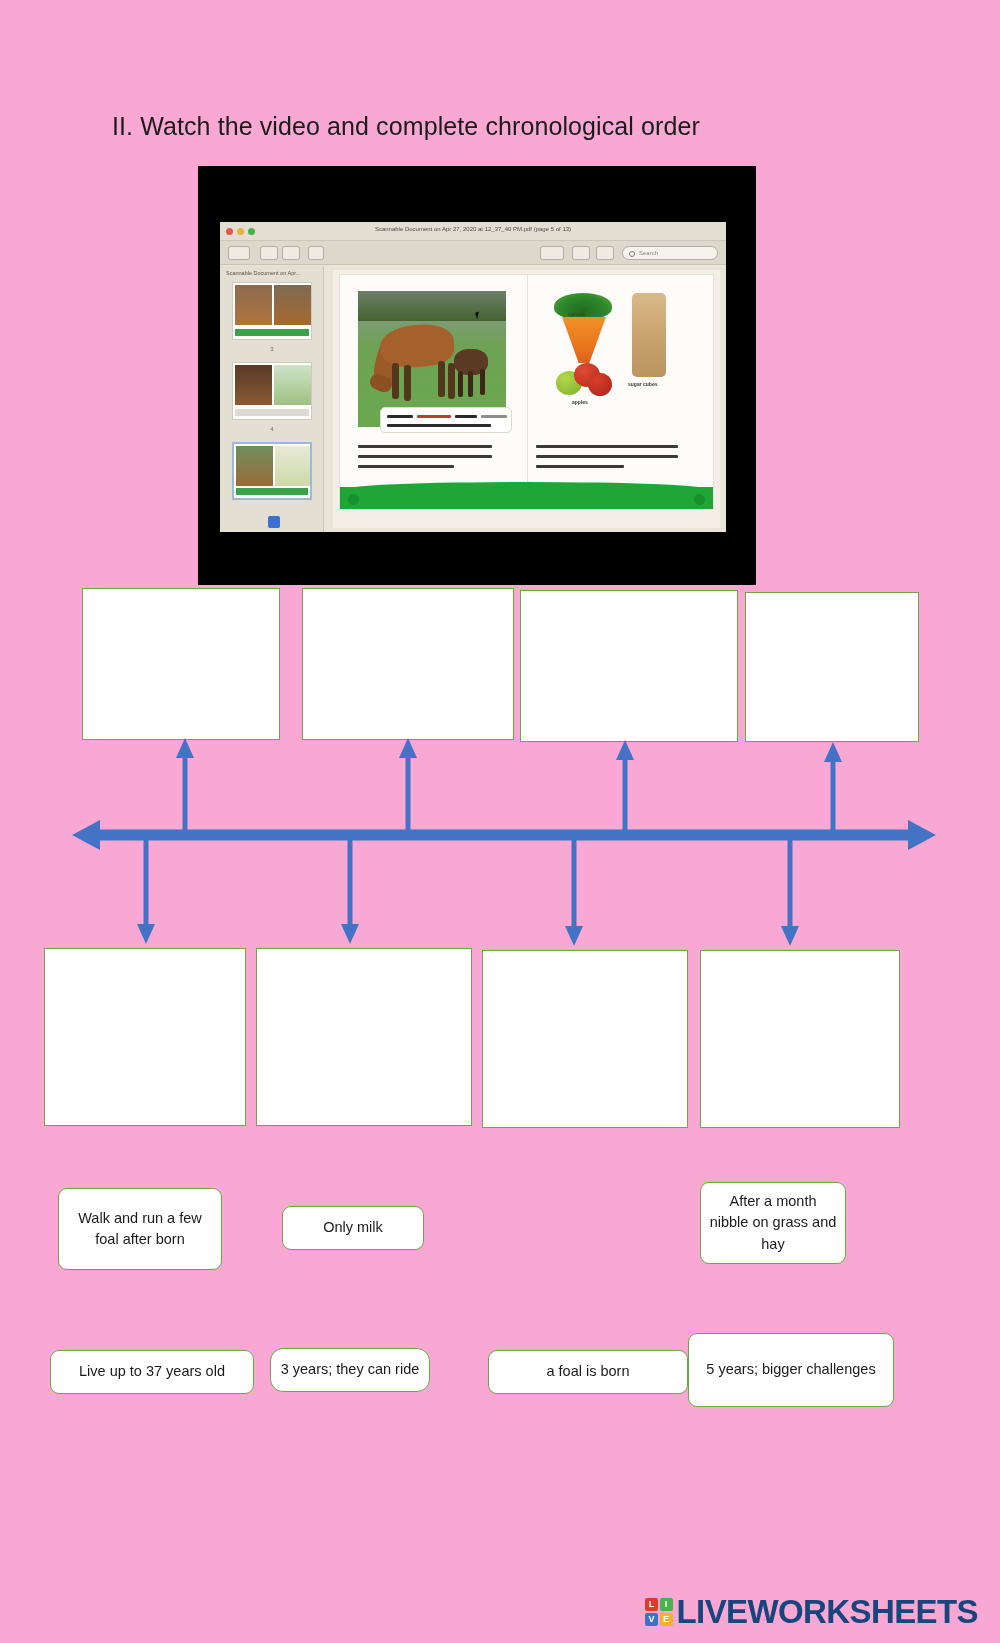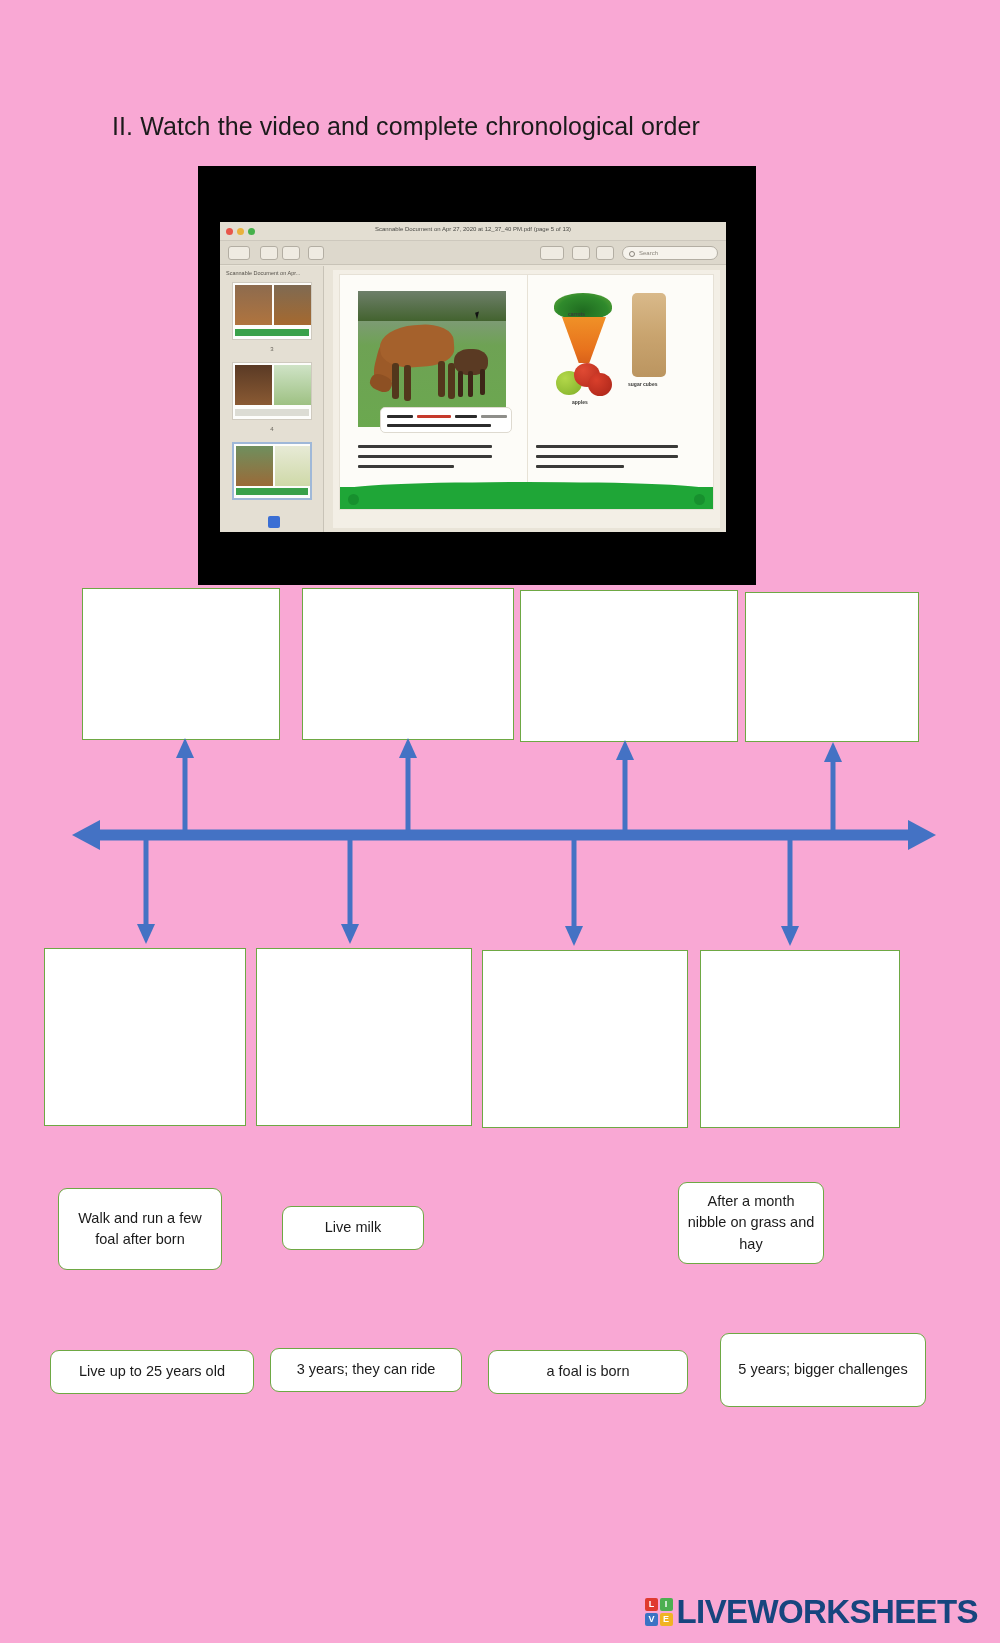--- a/index.html
+++ b/index.html
@@ -517,27 +517,27 @@
       <line x1="574" y1="835" x2="574" y2="930" stroke="#4472c4" stroke-width="5"></line>
       <polygon points="574,946 565,926 583,926" fill="#4472c4"></polygon>
     </g>
     <g>
       <line x1="790" y1="835" x2="790" y2="930" stroke="#4472c4" stroke-width="5"></line>
       <polygon points="790,946 781,926 799,926" fill="#4472c4"></polygon>
     </g>
   </svg>
 
   <div class="chip" style="left:58px;  top:1188px; width:164px; height:82px;">Walk and run a few foal after born</div>
-  <div class="chip" style="left:282px; top:1206px; width:142px; height:44px;">Live milk</div>
-  <div class="chip" style="left:678px; top:1182px; width:146px; height:82px;">After a month nibble on grass and hay</div>
-
-  <div class="chip" style="left:50px;  top:1350px; width:204px; height:44px;">Live up to 25 years old</div>
-  <div class="chip" style="left:270px; top:1348px; width:192px; height:44px;">3 years; they can ride</div>
+  <div class="chip" style="left:282px; top:1206px; width:142px; height:44px;">Only milk</div>
+  <div class="chip" style="left:700px; top:1182px; width:146px; height:82px;">After a month nibble on grass and hay</div>
+
+  <div class="chip" style="left:50px;  top:1350px; width:204px; height:44px;">Live up to 37 years old</div>
+  <div class="chip" style="left:270px; top:1348px; width:160px; height:44px;border-radius:13px;">3 years; they can ride</div>
   <div class="chip" style="left:488px; top:1350px; width:200px; height:44px;">a foal is born</div>
-  <div class="chip" style="left:720px; top:1333px; width:206px; height:74px;">5 years; bigger challenges</div>
+  <div class="chip" style="left:688px; top:1333px; width:206px; height:74px;">5 years; bigger challenges</div>
 
   <div id="lw-logo">
     <div class="lw-tiles">
       <span class="lw-tile lw-t0">L</span>
       <span class="lw-tile lw-t1">I</span>
       <span class="lw-tile lw-t2">V</span>
       <span class="lw-tile lw-t3">E</span>
     </div>
     <div id="lw-word">LIVEWORKSHEETS</div>
   </div>

